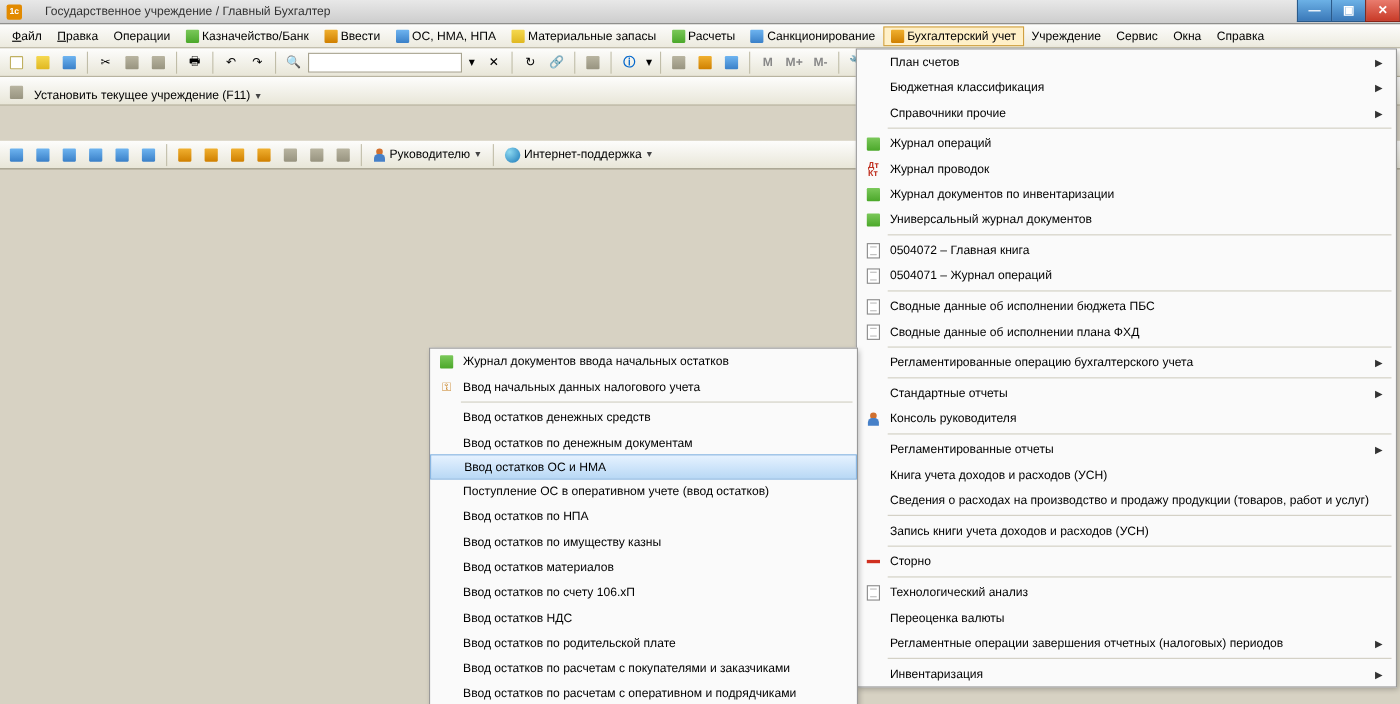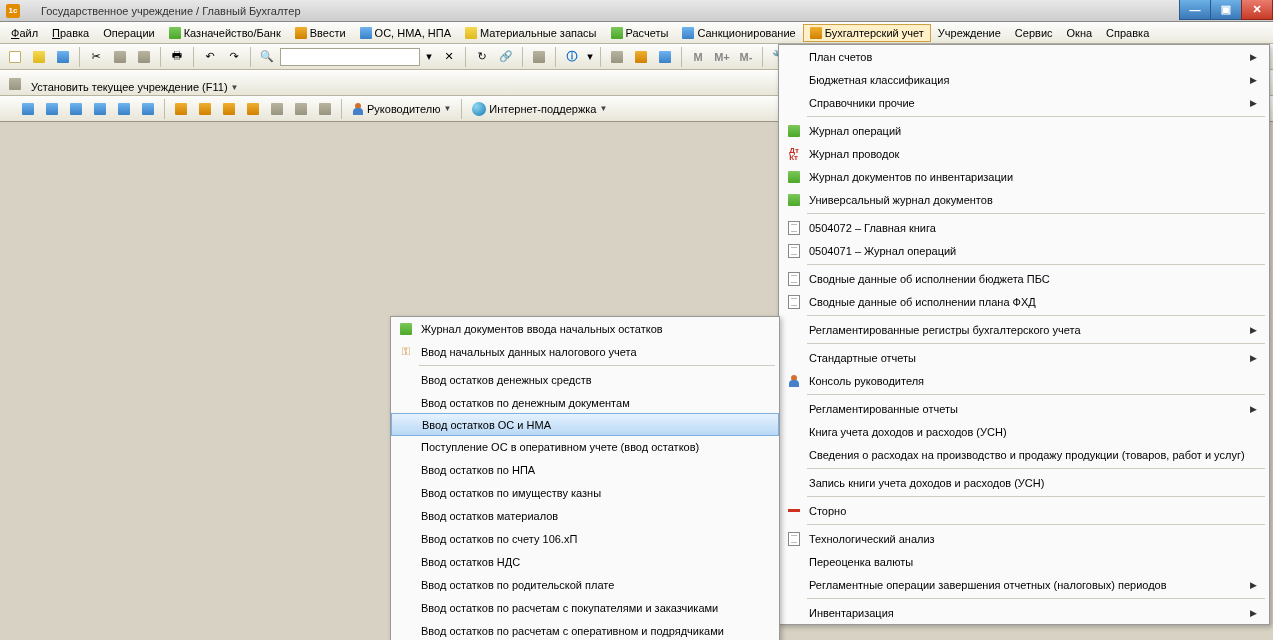--- a/index.html
+++ b/index.html
@@ -81,21 +81,21 @@
   .toolbar2 {
     height:26px;
     background: linear-gradient(to bottom,#fdfdfc,#e8e6d8);
     border-bottom:1px solid #b8b4a0;
     display:flex; align-items:flex-end; padding-left:4px;
   }
   .toolbar3 {
     height:26px;
     background: linear-gradient(to bottom,#fdfdfc,#e8e6d8);
     border-bottom:1px solid #989480;
-    display:flex; align-items:center; padding-left:17px; gap:2px;
+    display:flex; align-items:center; padding-left:4px; gap:2px;margin-top:32px;
   }
   .dropdown-menu {
     position:absolute;
     background:#fafafa;
     border:1px solid #999;
     box-shadow:2px 2px 5px rgba(0,0,0,.25);
     min-width:390px;
   }
   .dropdown-menu .mi {
     display:flex; align-items:center; height:23px; padding:0 12px 0 4px;
@@ -375,21 +375,21 @@
     </div>
     <div class="mi">
       <span class="ico">
         <span class="ico-doc"></span>
       </span>
       <span class="label">Сводные данные об исполнении плана ФХД</span>
     </div>
     <div class="msep"></div>
     <div class="mi">
       <span class="ico"></span>
-      <span class="label">Регламентированные регистры бухгалтерского учета</span>
+      <span class="label">Регламентированные операцию бухгалтерского учета</span>
       <span class="arr">▶</span>
     </div>
     <div class="msep"></div>
     <div class="mi">
       <span class="ico"></span>
       <span class="label">Стандартные отчеты</span>
       <span class="arr">▶</span>
     </div>
     <div class="mi">
       <span class="ico">

